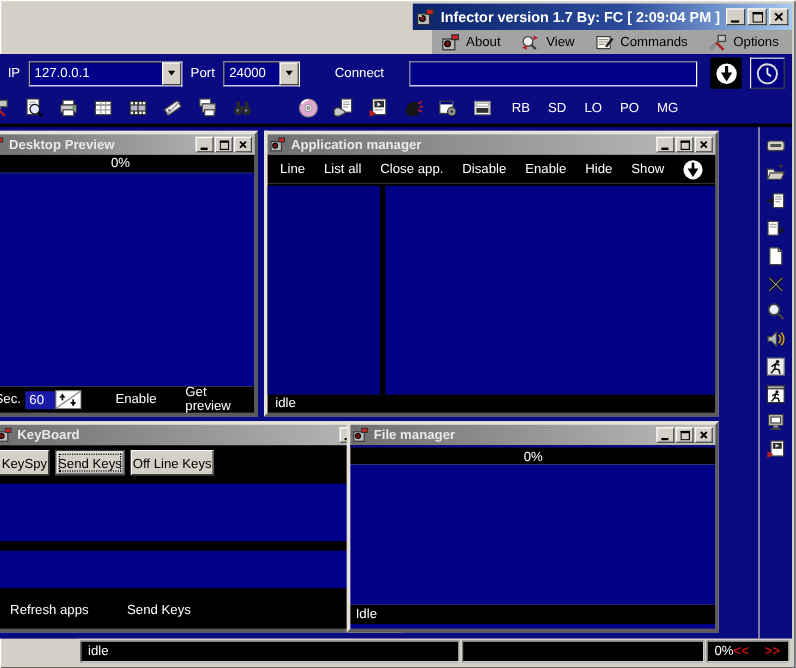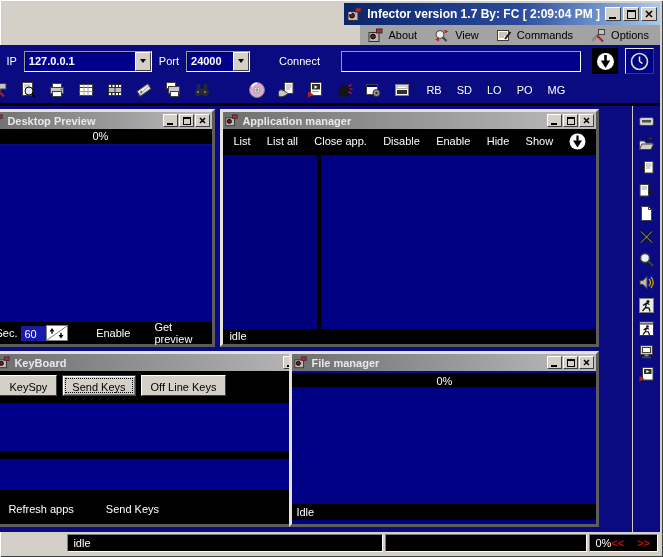--- a/index.html
+++ b/index.html
@@ -42,21 +42,21 @@
   .client { flex: 1; background: #0a0a81; display: flex; flex-direction: column; min-height: 0; }
   .connect-row {
     height: 32px; flex: 0 0 32px; color: #fff;
     display: flex; align-items: center; gap: 7px; padding: 0 6px 0 26px;
   }
   .combo {
     height: 21px; display: flex; background: #00008b;
     border: 1px solid; border-color: #9a9a9a #ffffff #ffffff #9a9a9a;
     box-shadow: inset 1px 1px 0 #000040;
   }
-  .combo-text { padding: 3px 4px 0; color: #fff; flex: 1; overflow: hidden; white-space: nowrap; font-weight: bold; }
+  .combo-text { padding: 3px 4px 0; color: #fff; flex: 1; overflow: hidden; white-space: nowrap; }
   .combo-btn {
     width: 16px; background: #d4d0c8; flex: 0 0 16px;
     border: 1px solid; border-color: #ffffff #404040 #404040 #ffffff;
     display: flex; align-items: center; justify-content: center;
   }
   .arrow-down { width: 0; height: 0; border-left: 3px solid transparent; border-right: 3px solid transparent; border-top: 4px solid #000; }
   .combo-ip { width: 128px; }
   .combo-port { width: 64px; margin-right: 10px; }
   .connect-label { margin: 0 14px 0 12px; }
   .cmd-input {
@@ -123,21 +123,21 @@
   .am-divider { width: 4px; flex: 0 0 4px; background: #000; }
   .am-panel { flex: 1; background: #000082; }
   .am-status { height: 15px; flex: 0 0 15px; background: #000; color: #fff; padding-left: 6px; line-height: 15px; }
   
   #win-kb { left: 12px; top: 245px; width: 343px; height: 176px; }
   .kb-body { flex: 1; background: #000; display: flex; flex-direction: column; padding: 4px; }
   .kb-tabs { display: flex; gap: 5px; }
   .kb-btn {
     background: #d4d0c8; color: #000; height: 21px;
     border: 1px solid; border-color: #ffffff #404040 #404040 #ffffff;
-    padding: 3px 9px 0; font-size: 11px;
+    padding: 3px 1px 0; font-size: 11px;
   }
   .kb-btn.focused { outline: 1px dotted #000; outline-offset: -4px; border-color: #404040 #404040 #404040 #404040; box-shadow: inset 1px 1px 0 #fff, inset -1px -1px 0 #808080; }
   .kb-box1 { height: 48px; background: #00008b; margin: 7px 1px 0; }
   .kb-box2 { height: 31px; background: #00008b; margin: 8px 1px 0; }
   .kb-labels { margin-top: 13px; display: flex; color: #fff; padding-left: 9px; }
   .kb-send { margin-left: 32px; }
   
   #win-fm { left: 309px; top: 245px; width: 310px; height: 176px; }
   .fm-progress { height: 16px; flex: 0 0 16px; background: #000; color: #fff; text-align: center; line-height: 16px; border-top: 2px solid #0a0a81; }
   .fm-canvas { flex: 1; background: #000085; }
@@ -568,21 +568,21 @@
                 </svg>
               </span>
             <span class="win-btn">
                 <svg width="7" height="7">
                   <path d="M1 1 L6 6 M6 1 L1 6" stroke="#000" stroke-width="1.5"></path>
                 </svg>
               </span>
           </span>
         </div>
         <div class="am-menu">
-          <span>List</span>
+          <span>Line</span>
           <span>List all</span>
           <span>Close app.</span>
           <span>Disable</span>
           <span>Enable</span>
           <span>Hide</span>
           <span>Show</span>
           <span>
               <svg width="17" height="17">
                 <circle cx="8.5" cy="8.5" r="8" fill="#fff"></circle>
                 <rect x="7.4" y="2.5" width="2.2" height="5.5" fill="#000"></rect>

